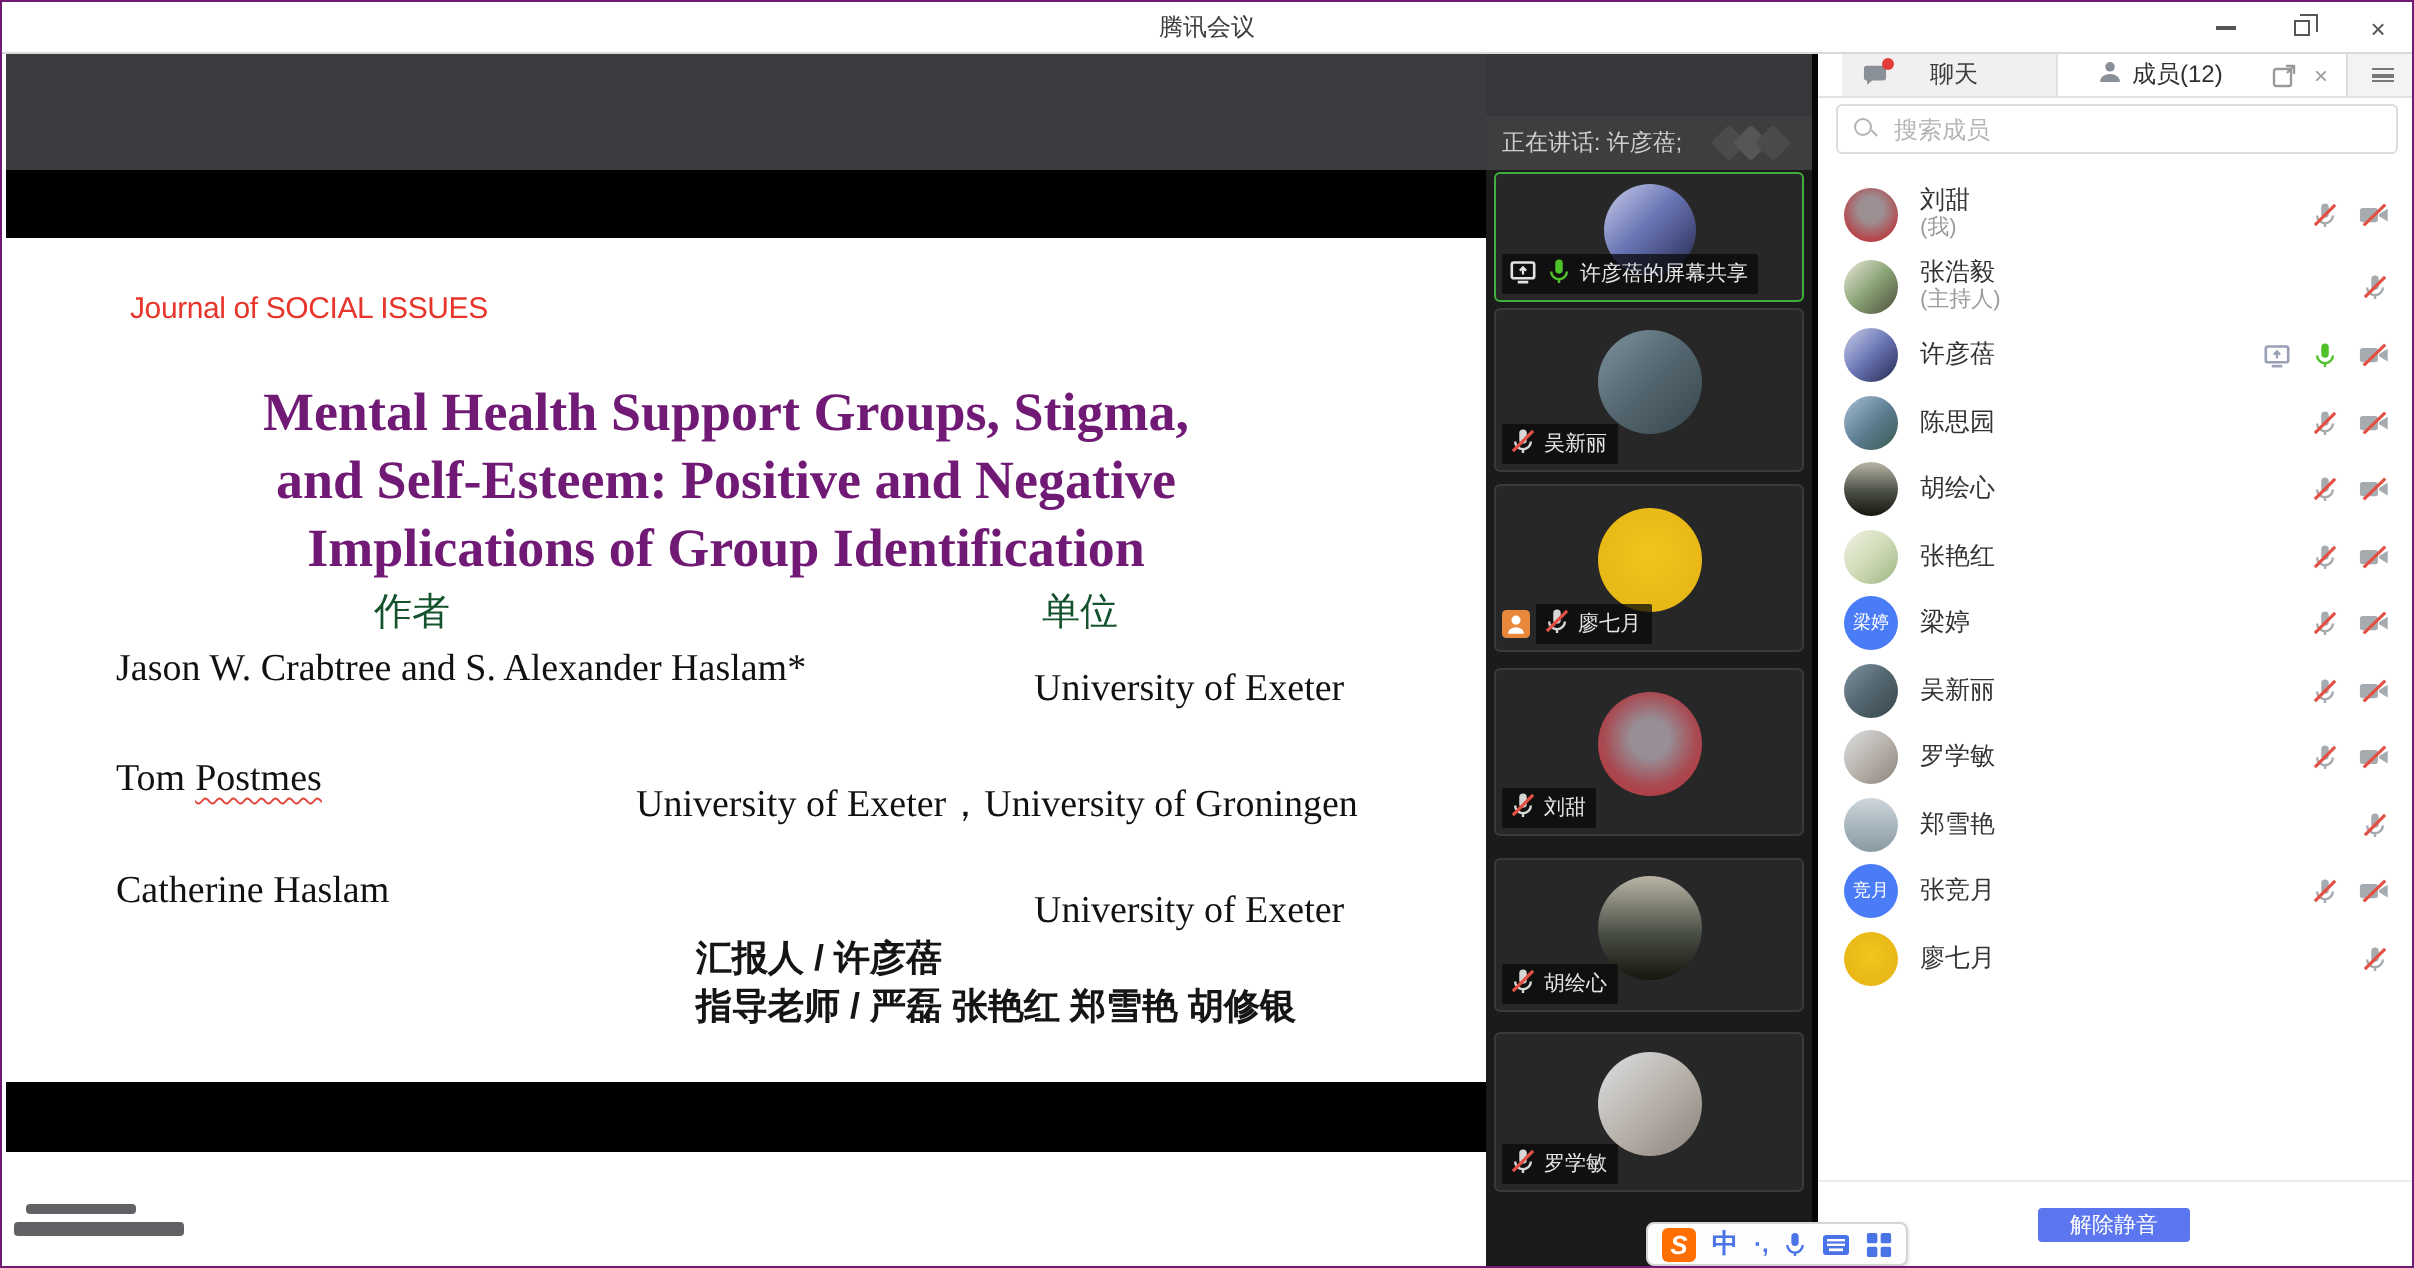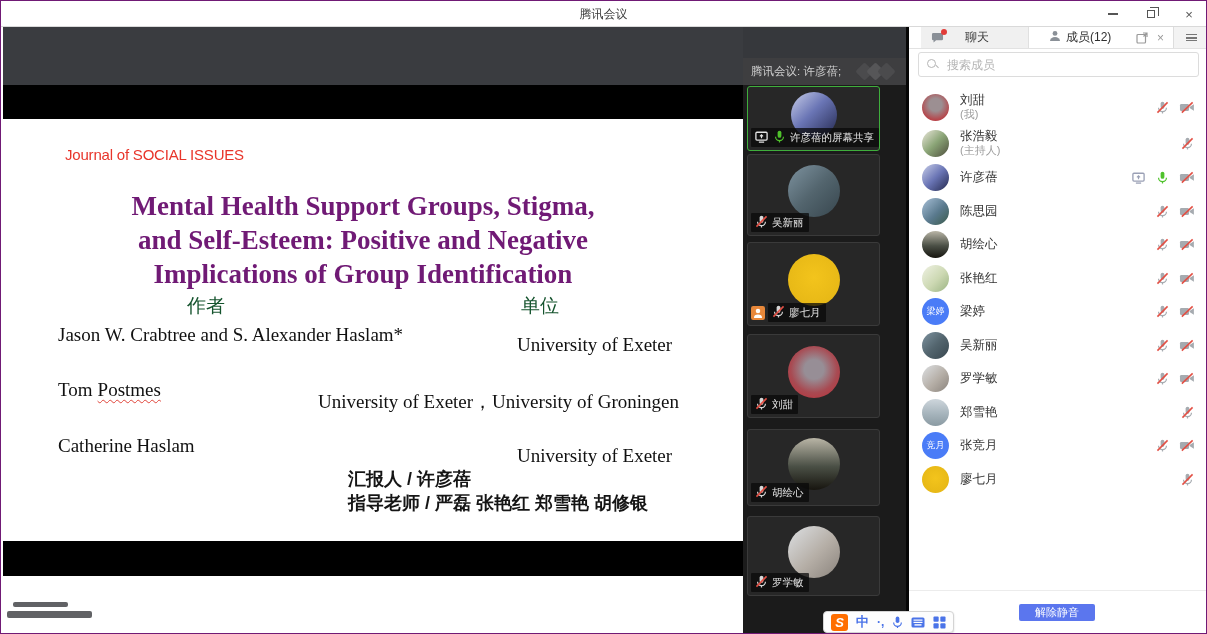--- a/index.html
+++ b/index.html
@@ -45,21 +45,21 @@
   
   .video-col{position:absolute;left:742px;top:26px;width:163px;height:608px;background:#1b1b1b;}
   .video-col .col-top{position:absolute;left:0;top:0;width:100%;height:31px;background:#36383c;}
   .speaking-bar{position:absolute;left:0;top:31px;width:100%;height:27px;background:#3e3e40;
                 display:flex;align-items:center;padding-left:8px;font-size:11.5px;color:#cfcfcf;}
   .watermark{position:absolute;right:8px;top:5px;width:44px;height:17px;}
   .watermark i{position:absolute;width:13px;height:13px;transform:rotate(45deg);border-radius:2px;}
   .watermark i:nth-child(1){left:4px;top:2px;background:#4b4b4d;}
   .watermark i:nth-child(2){left:15px;top:2px;background:#565658;}
   .watermark i:nth-child(3){left:26px;top:2px;background:#4b4b4d;}
-  .vtile{position:absolute;left:4px;width:133px;background:#272727;border:1px solid #3a3a3a;border-radius:3px;cursor:pointer;}
+  .vtile{position:absolute;left:4px;width:155px;background:#272727;border:1px solid #3a3a3a;border-radius:3px;cursor:pointer;}
   .vtile.speaking{border-color:#3fae3c;}
   .v-avatar{position:absolute;left:50%;top:45%;transform:translate(-50%,-50%);border-radius:50%;
             display:flex;align-items:center;justify-content:center;color:#fff;font-size:11px;}
   .v-label-row{position:absolute;left:3px;bottom:3px;display:flex;align-items:center;gap:3px;max-width:148px;}
   .v-chip{display:flex;align-items:center;gap:3px;background:rgba(8,8,8,.74);padding:1px 5px 1px 3px;
           border-radius:1px;font-size:10.5px;color:#e6e6e6;white-space:nowrap;overflow:hidden;}
   .v-badge{display:flex;flex:none;}
 
   
   .member-panel{position:absolute;left:905px;top:26px;width:302px;height:608px;background:#fff;border-left:3px solid #060606;}
@@ -157,21 +157,21 @@
       <div class="advisor-line">指导老师 / 严磊 张艳红 郑雪艳 胡修银</div>
     </div>
     <div class="band band-bottom"></div>
     <div class="smudge" style="left:10px;top:575px;width:55px;height:5px;"></div>
     <div class="smudge" style="left:4px;top:584px;width:85px;height:7px;"></div>
   </div>
 
   <div class="video-col">
     <div class="col-top"></div>
     <div class="speaking-bar">
-      <span>腾讯会议: 许彦蓓;</span>
+      <span>正在讲话: 许彦蓓;</span>
       <span class="watermark">
           <i></i>
           <i></i>
           <i></i>
         </span>
     </div>
     <div id="tiles">
         <div class="vtile speaking" style="top: 59px; height: 65px;">
           <div class="v-avatar" style="width: 46px; height: 46px; background: linear-gradient(135deg, rgb(201, 207, 233) 0%, rgb(106, 117, 181) 45%, rgb(35, 40, 77) 100%);"></div>
           <div class="v-label-row">

